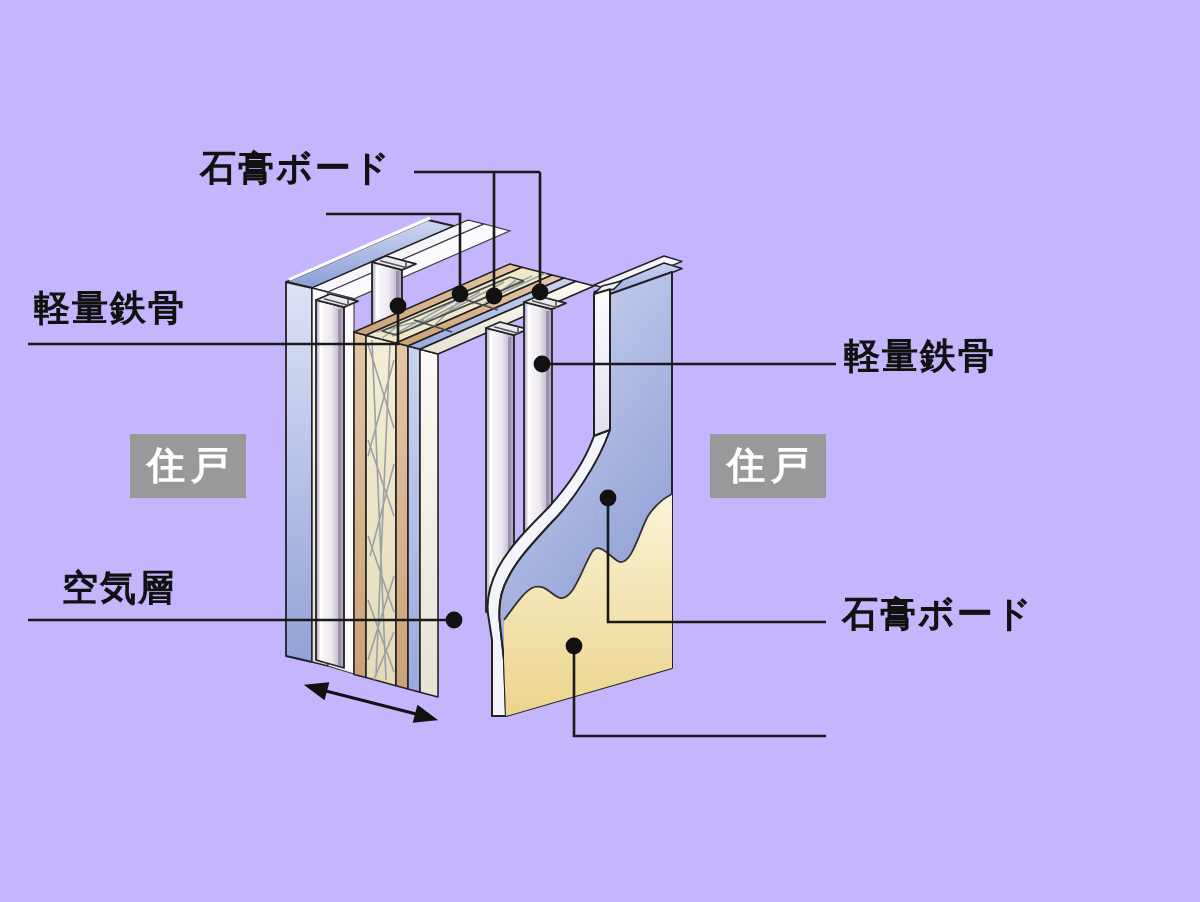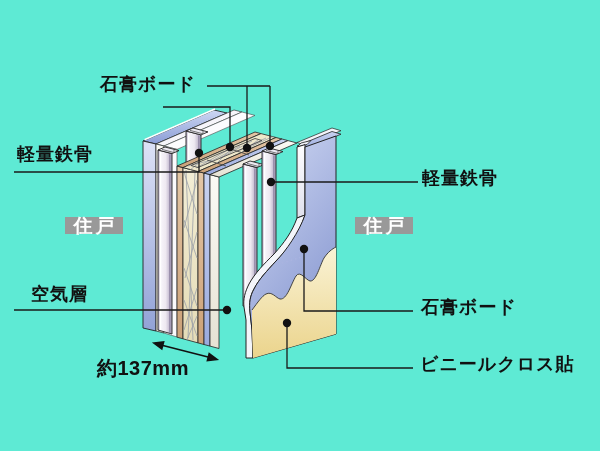--- a/index.html
+++ b/index.html
@@ -1,24 +1,24 @@
 <!DOCTYPE html>
 <html><head>
 <meta charset="utf-8">
 <style>
   html,body{margin:0;padding:0;background:#fff;}
   .canvas{
-    position:relative;width:600px;height:451px;background:#5eead4;overflow:hidden;
-    font-family:Liberation Sans, sans-serif;color:#111;
+    position:relative;width:600px;height:451px;background:#c4b5fd;overflow:hidden;
+    font-family:Liberation Serif, serif;color:#111;
   }
   .canvas svg{position:absolute;left:0;top:0;}
   .lbl{position:absolute;font-size:18px;font-weight:600;letter-spacing:1px;white-space:nowrap;line-height:1.05;}
   .dim{position:absolute;font-size:20px;font-weight:600;letter-spacing:0.5px;white-space:nowrap;}
   .badge{
-    position:absolute;width:58px;height:17px;background:#999999;color:#fff;
+    position:absolute;width:58px;height:32px;background:#999999;color:#fff;
     font-size:19px;font-weight:700;letter-spacing:3px;
     display:flex;align-items:center;justify-content:center;padding-left:3px;box-sizing:border-box;
   }
 </style>
 </head>
 <body>
 
 <div class="canvas">
 
   <svg width="600" height="451" viewBox="0 0 600 451">
@@ -205,22 +205,20 @@
     <g stroke="#111" stroke-width="1.6" fill="#111">
       <line x1="161" y1="345" x2="210" y2="357.5"></line>
       <polygon points="154,343 161.8,348.8 163.6,342.0"></polygon>
       <polygon points="217,359.5 207.4,360.5 209.2,353.7"></polygon>
     </g>
   </svg>
 
   <div class="lbl" style="left:100px;top:75px;">石膏ボード</div>
   <div class="lbl" style="left:17px;top:145px;">軽量鉄骨</div>
   <div class="lbl" style="left:31px;top:285px;">空気層</div>
-  <div class="dim" style="left:97px;top:355px;">約137mm</div>
 
   <div class="badge" style="left:65px;top:217px;">住戸</div>
   <div class="badge" style="left:355px;top:217px;">住戸</div>
 
   <div class="lbl" style="left:422px;top:169px;">軽量鉄骨</div>
   <div class="lbl" style="left:421px;top:298px;">石膏ボード</div>
-  <div class="lbl" style="left:420px;top:355px;">ビニールクロス貼</div>
 
 </div>
 
 </body></html>

